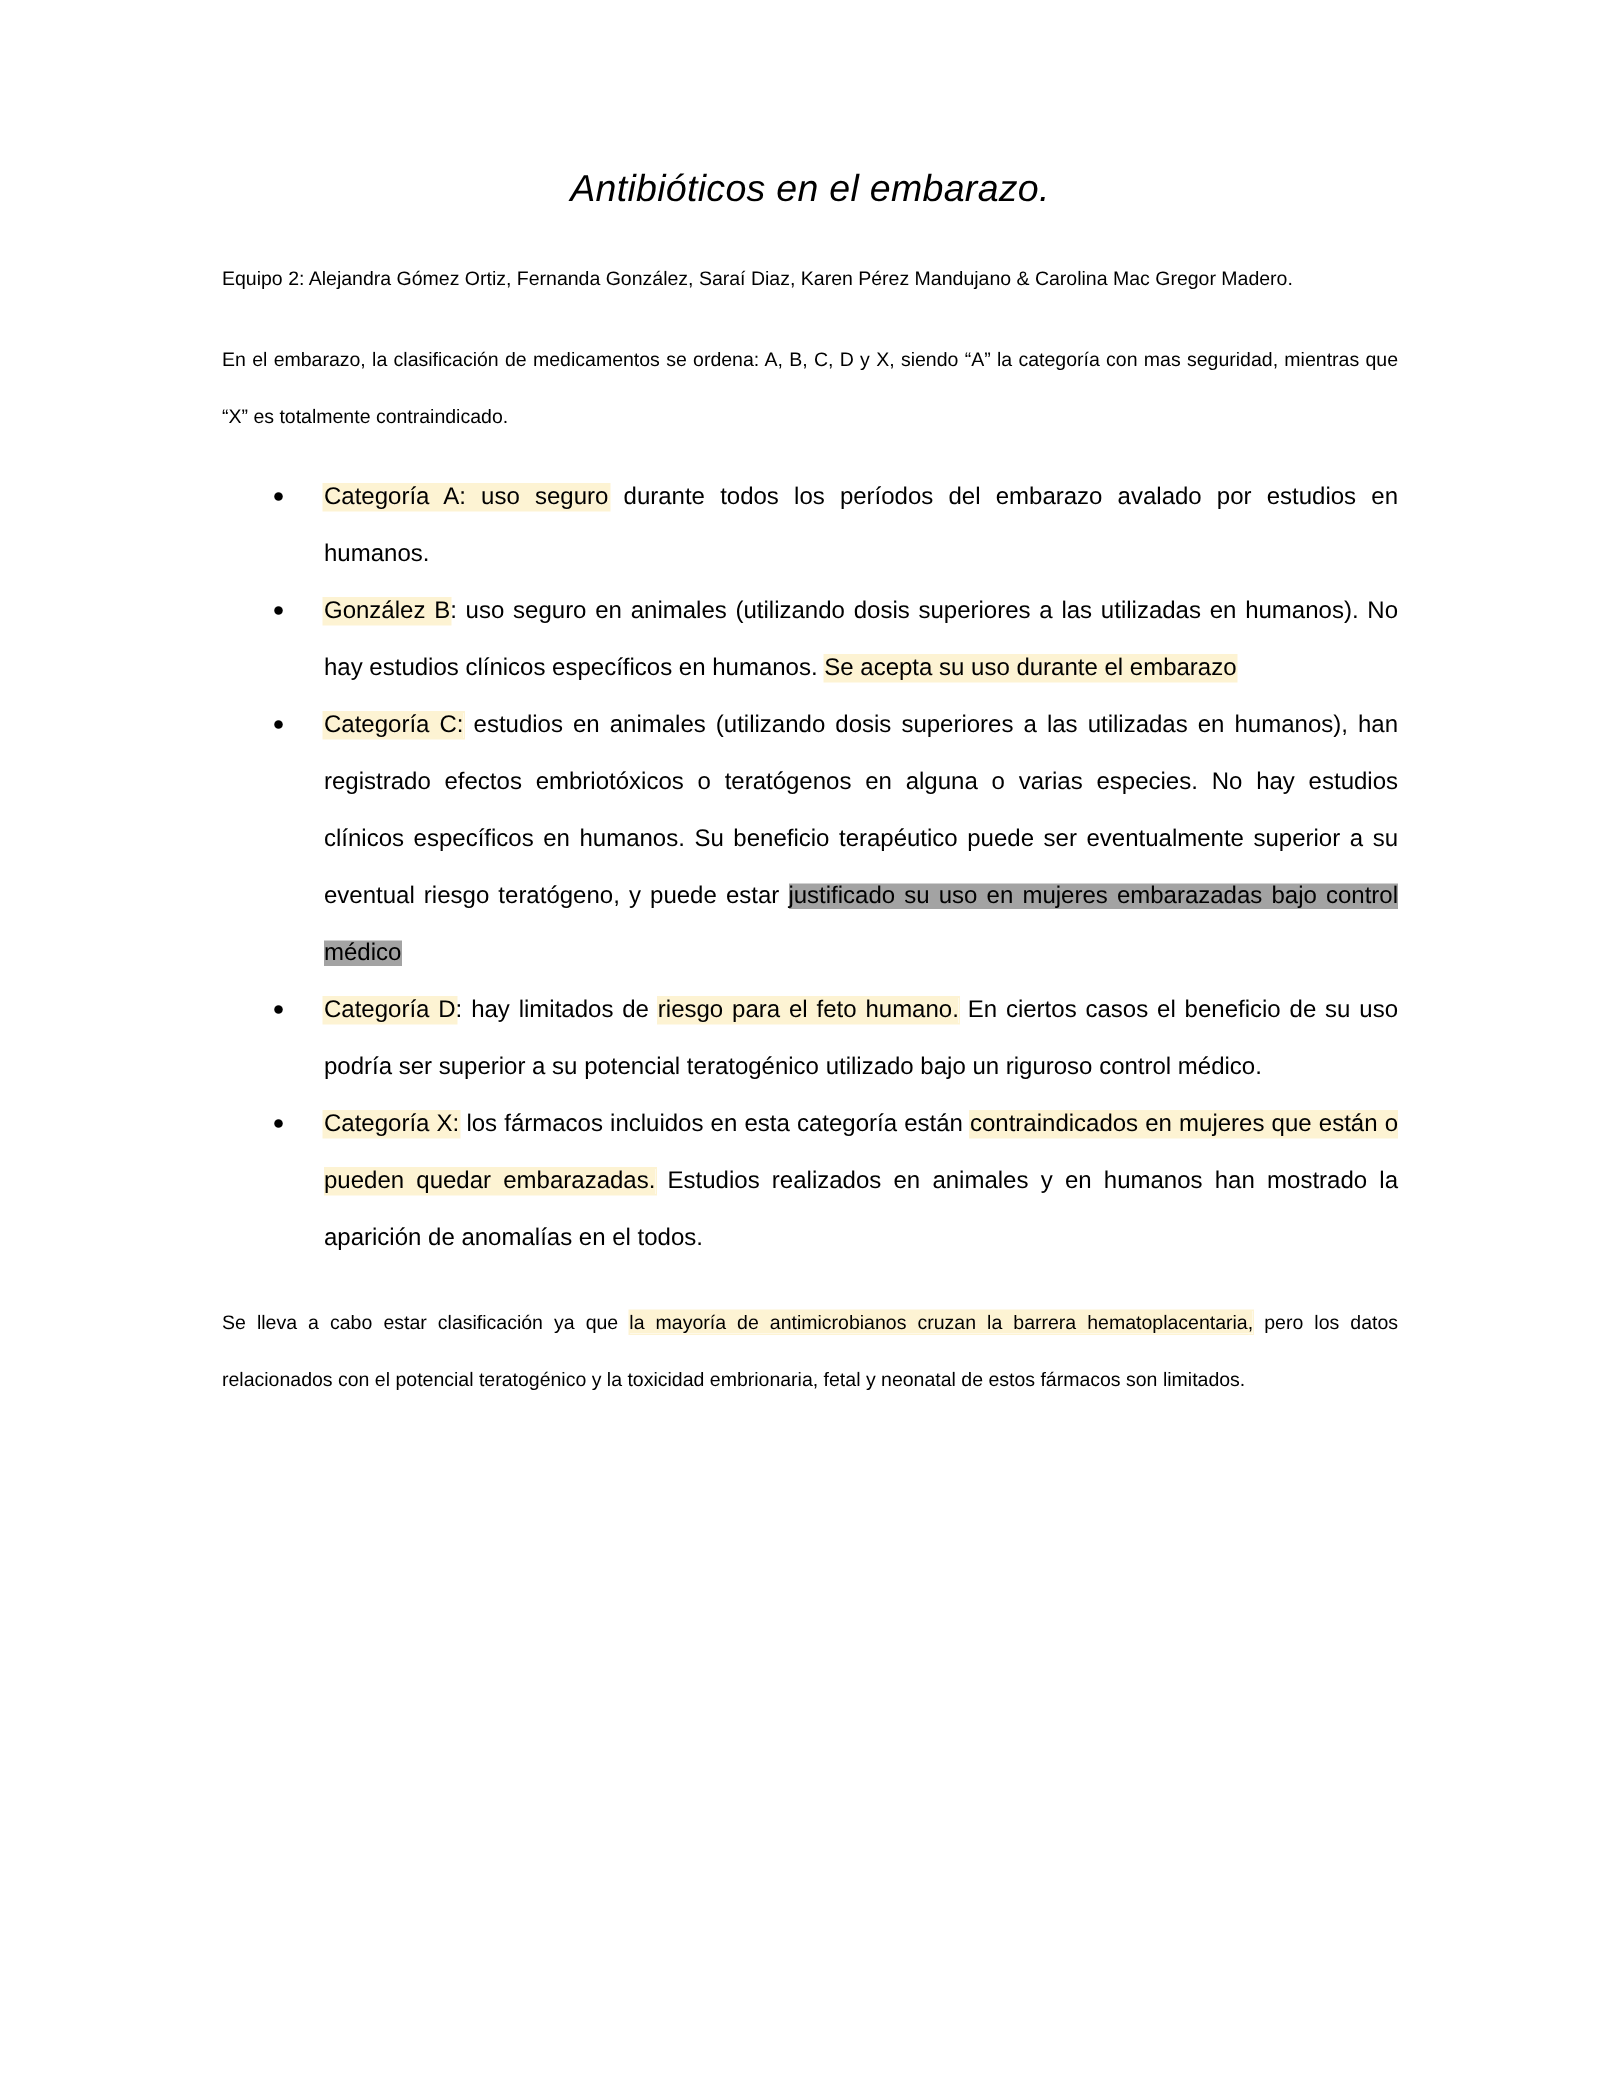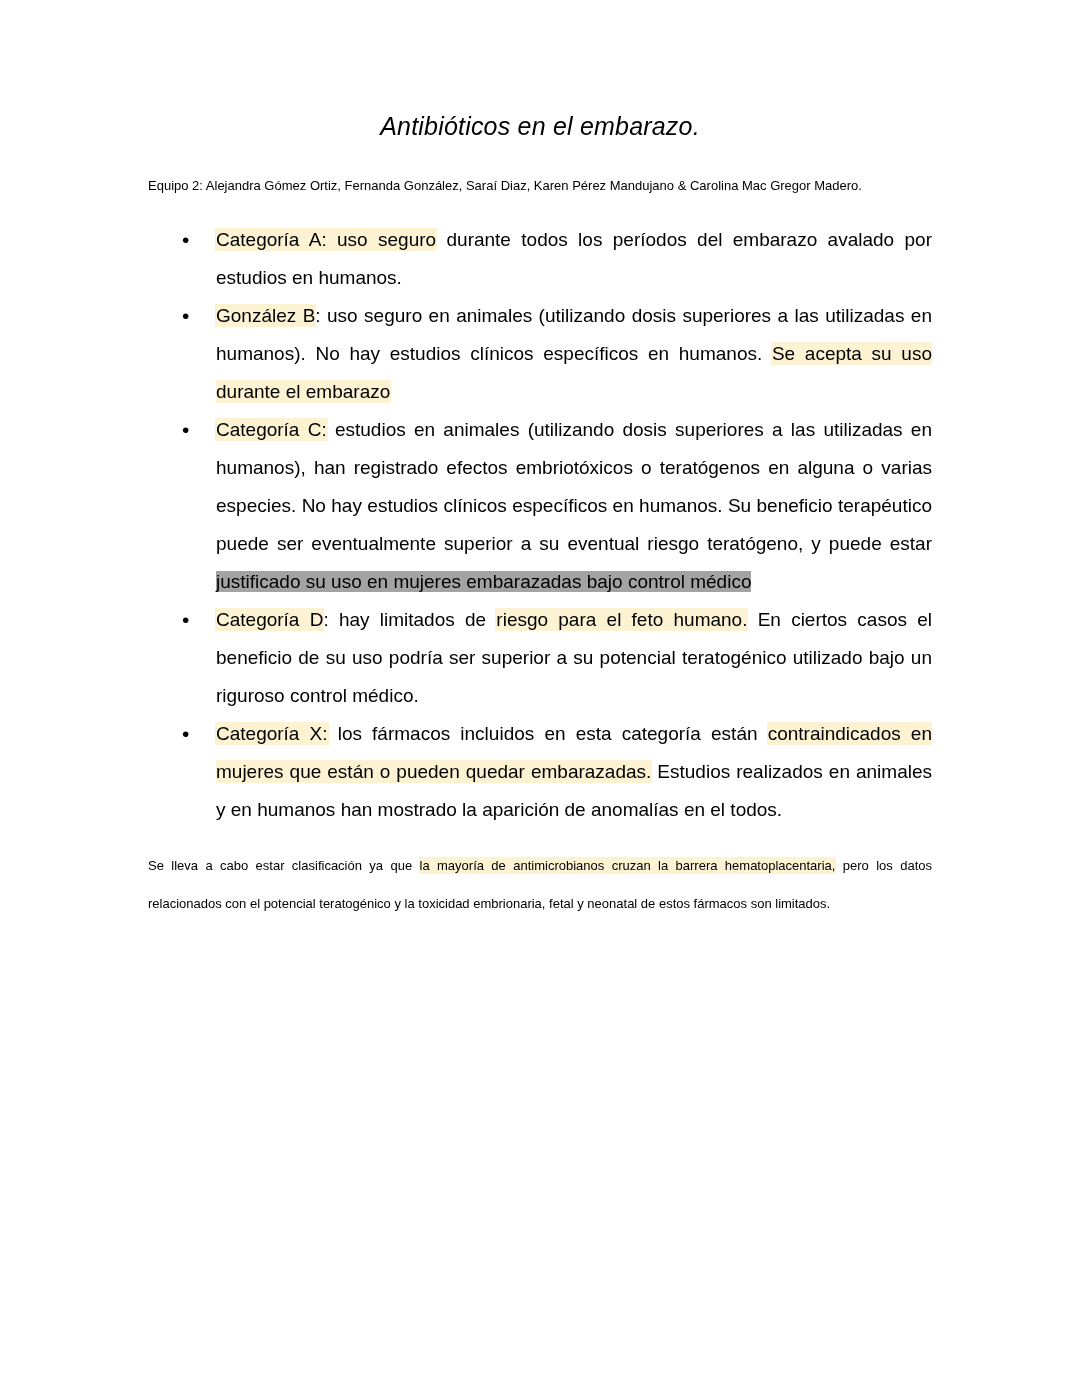--- a/index.html
+++ b/index.html
@@ -36,21 +36,21 @@
     margin: 0 0 16px 0;
     text-justify: inter-word;
   }
   ul.cat-list {
     list-style: none;
     margin: 0 0 18px 0;
     padding: 0;
   }
   ul.cat-list > li {
     position: relative;
-    font-size: 19px;
+    font-size: 16px;
     line-height: 38px;
     text-align: justify;
     padding-left: 68px;
     margin-bottom: 0;
   }
   ul.cat-list > li::before {
     content: "\2022";
     position: absolute;
     left: 34px;
     top: 0;
@@ -67,20 +67,21 @@
 </style>
 </head>
 <body>
 
 <div class="page">
 
   <h1 class="doc-title">Antibióticos en el embarazo.</h1>
 
   <p class="body-par">Equipo 2: Alejandra Gómez Ortiz, Fernanda González, Saraí Diaz, Karen Pérez Mandujano &amp; Carolina Mac Gregor Madero.</p>
 
+  <p class="body-par">En el embarazo, la clasificación de medicamentos se ordena: A, B, C, D y X, siendo “A” la categoría con mas seguridad, mientras que “X” es totalmente contraindicado.</p>
 
   <ul class="cat-list">
 
     <li>
       <span class="hl">Categoría A: uso seguro</span><span> durante todos los períodos del embarazo avalado por estudios en humanos.</span>
     </li>
 
     <li>
       <span class="hl">González B</span><span>: uso seguro en animales (utilizando dosis superiores a las utilizadas en humanos). No hay estudios clínicos específicos en humanos. </span><span class="hl">Se acepta su uso durante el embarazo</span>
     </li>

